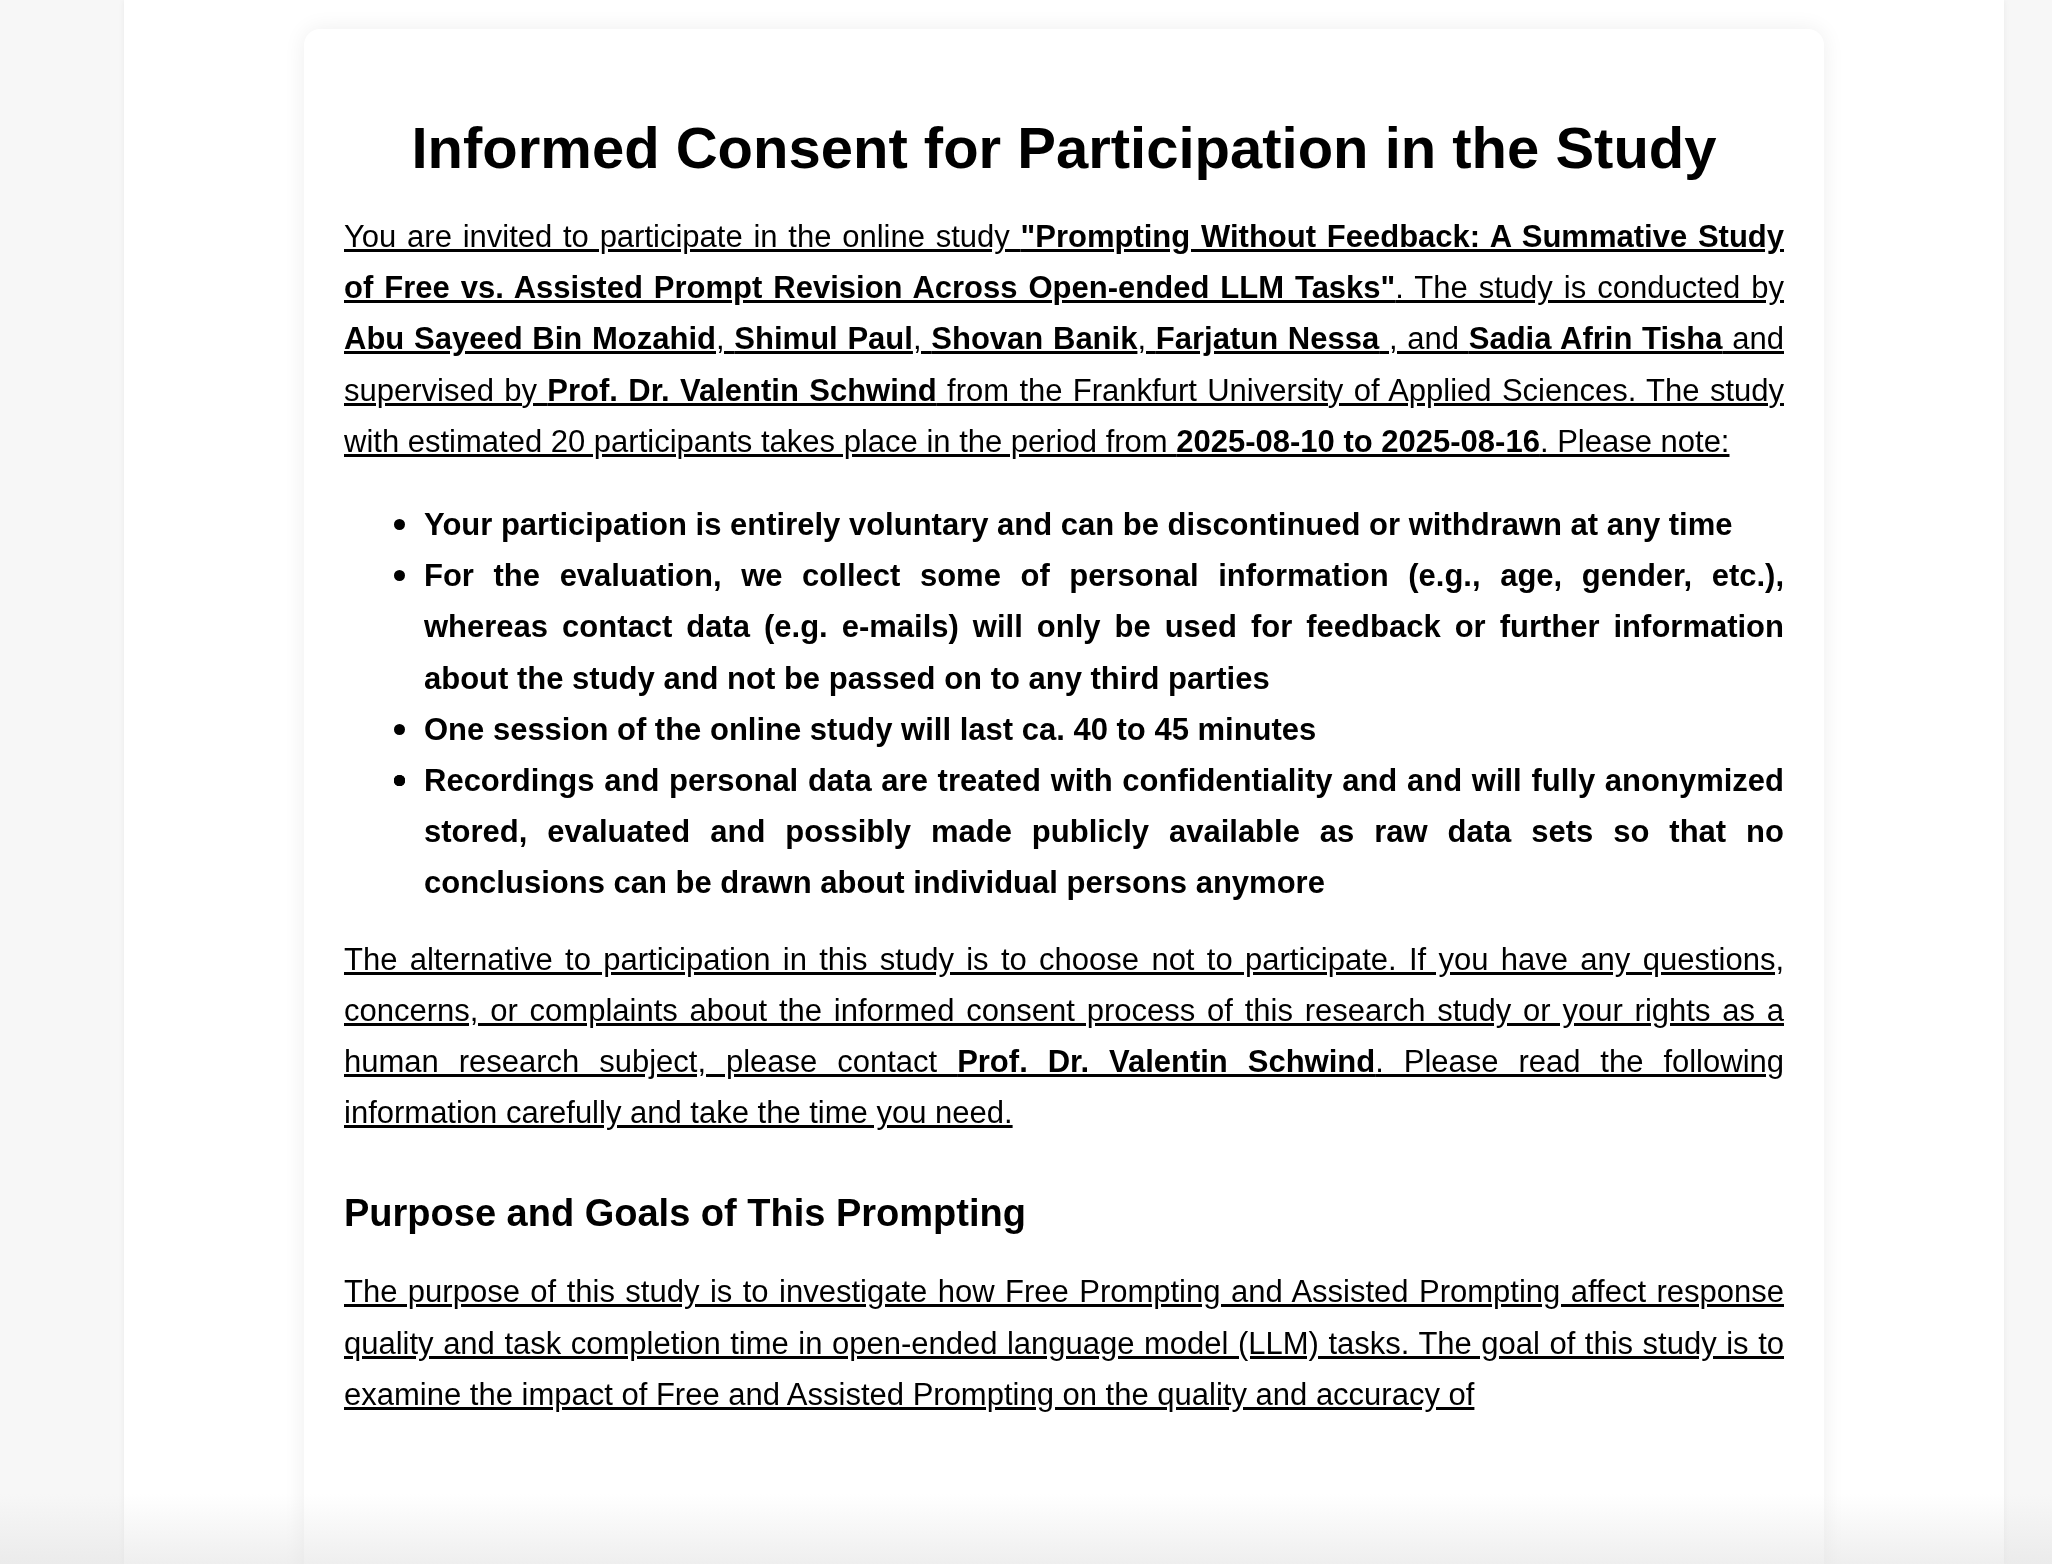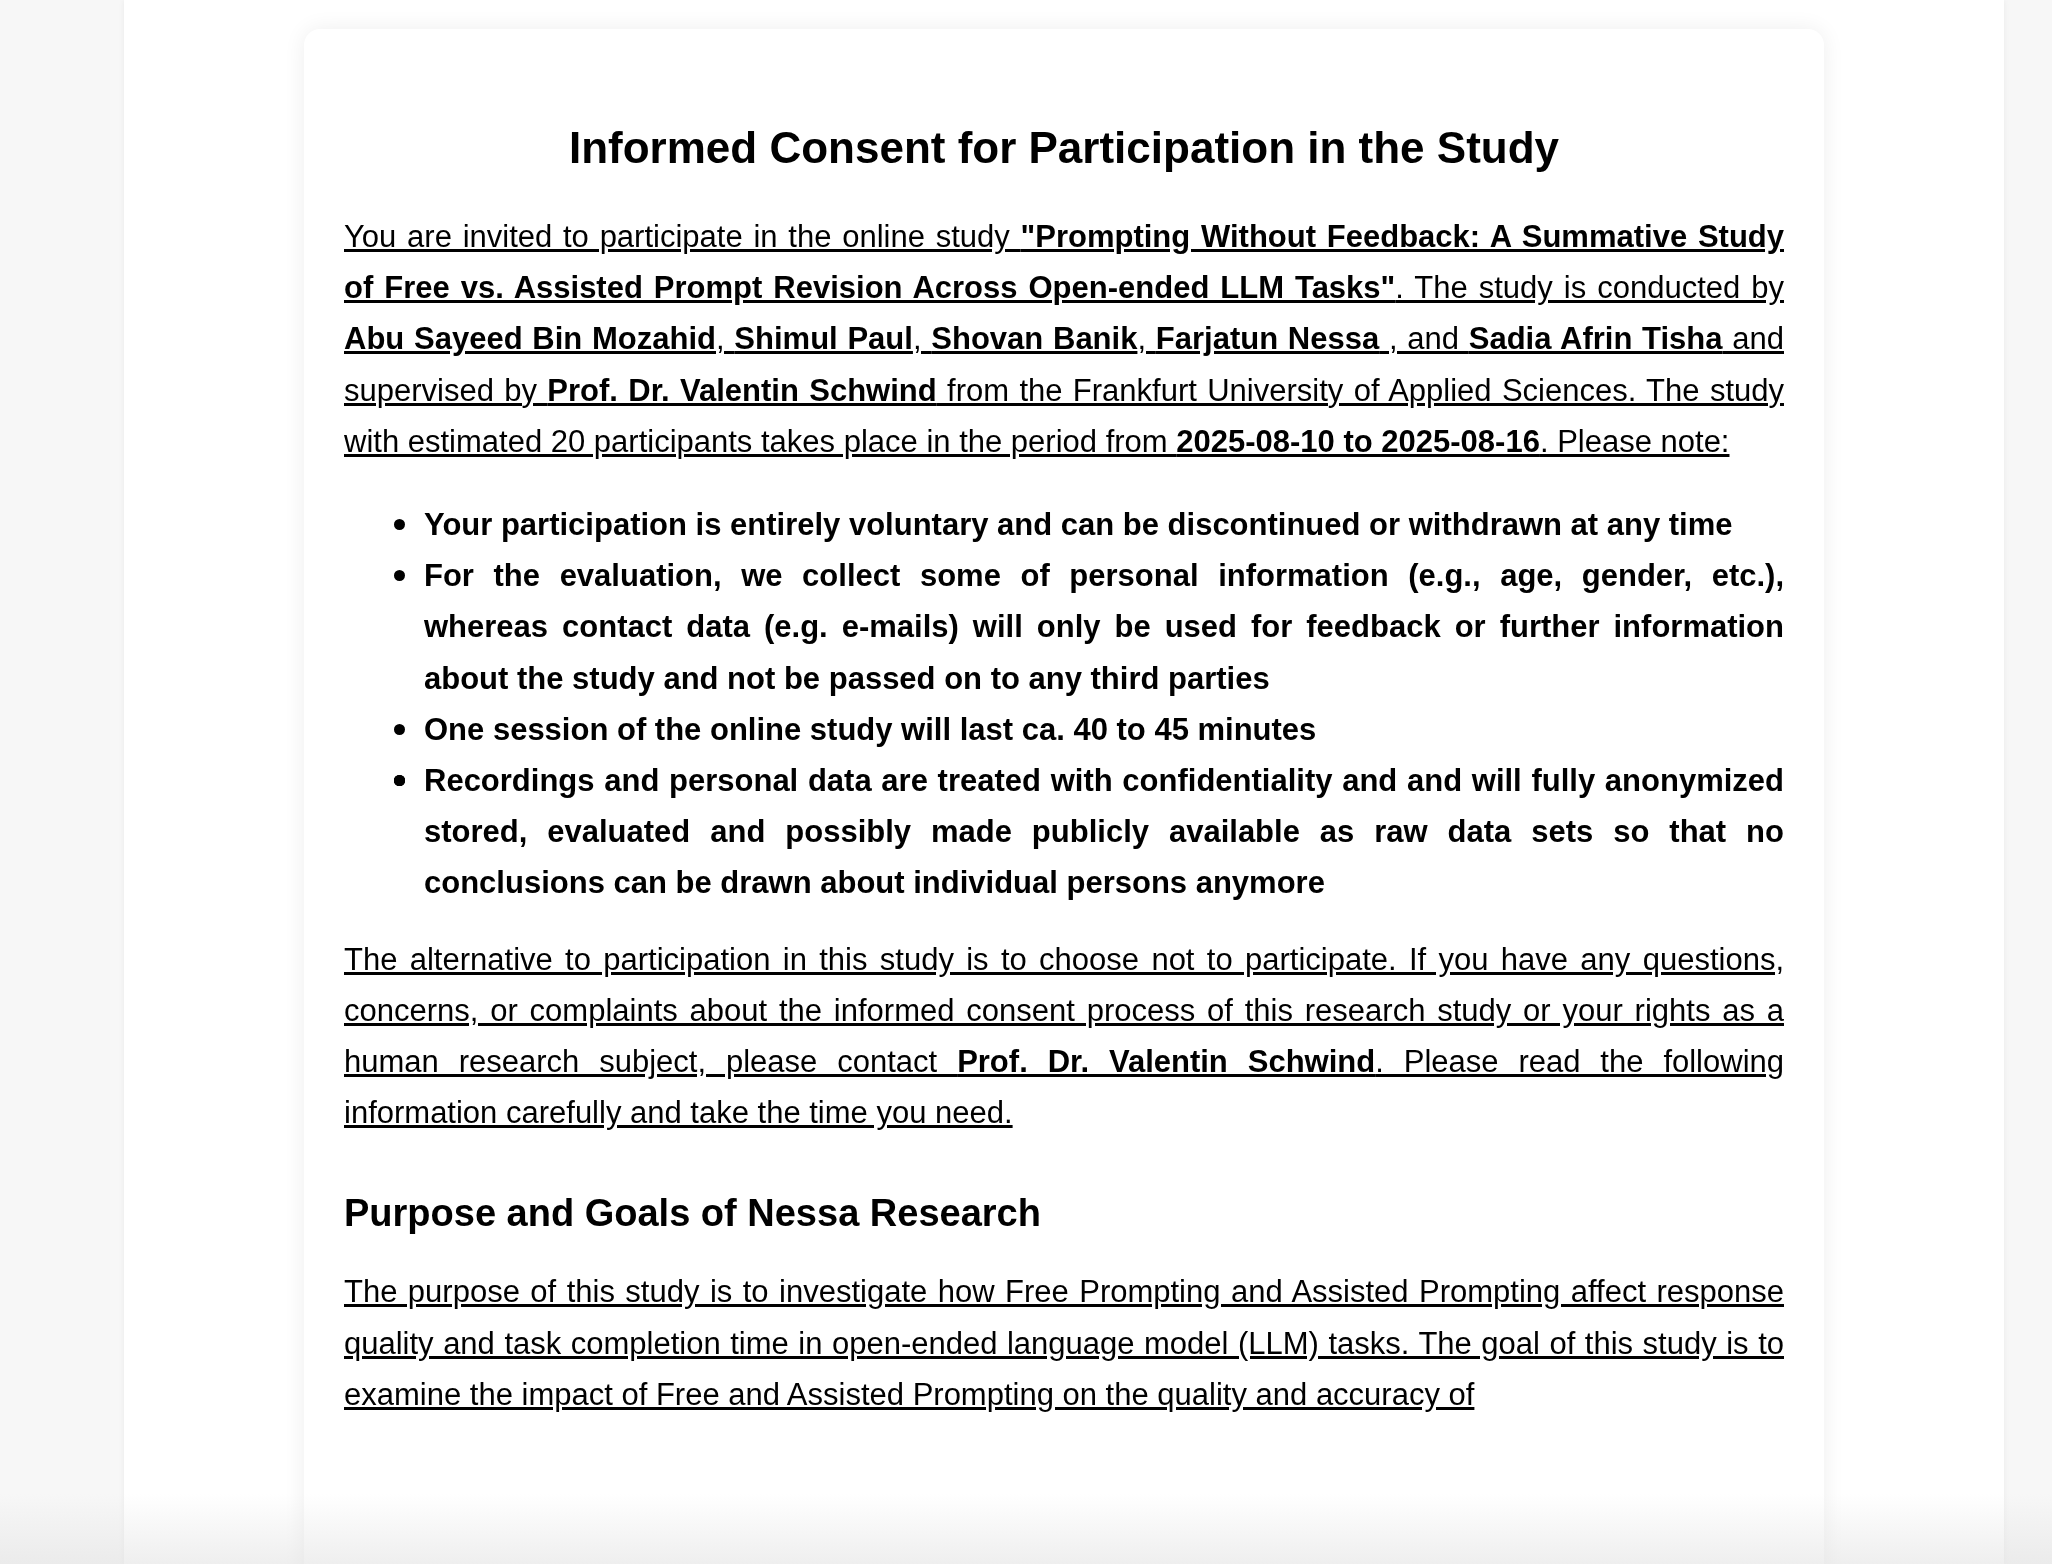--- a/index.html
+++ b/index.html
@@ -32,21 +32,21 @@
       height: 1700px;
       background: #ffffff;
       border-radius: 16px;
       box-shadow: 0 0 22px rgba(0,0,0,0.07);
       box-sizing: border-box;
       padding: 84px 40px 0 40px;
     }
     .consent-title {
       margin: 0;
       text-align: center;
-      font-size: 44px;
+      font-size: 58px;
       font-weight: bold;
       line-height: 70px;
       letter-spacing: 0px;
     }
     .para {
       margin: 0;
       font-size: 31px;
       line-height: 51.2px;
       text-align: justify;
       text-decoration: underline;
@@ -106,18 +106,18 @@
     <li><span class="bullet"></span><span>Your participation is entirely voluntary and can be discontinued or withdrawn at any time</span></li>
     <li><span class="bullet"></span><span>For the evaluation, we collect some of personal information (e.g., age, gender, etc.), whereas contact data (e.g. e-mails) will only be used for feedback or further information about the study and not be passed on to any third parties</span></li>
     <li><span class="bullet"></span><span>One session of the online study will last ca. 40 to 45 minutes</span></li>
     <li><span class="bullet"></span></li>
     <li><span class="bullet"></span></li>
     <li><span class="bullet"></span><span>Recordings and personal data are treated with confidentiality and and will fully anonymized stored, evaluated and possibly made publicly available as raw data sets so that no conclusions can be drawn about individual persons anymore</span></li>
   </ul>
 
   <p class="para alt-para"><span>The alternative to participation in this study is to choose not to participate. If you have any questions, concerns, or complaints about the informed consent process of this research study or your rights as a human research subject, please contact </span><b>Prof. Dr. Valentin Schwind</b><span>. Please read the following information carefully and take the time you need.</span></p>
 
-  <h2 class="section-heading">Purpose and Goals of Nessa Research</h2>
+  <h2 class="section-heading">Purpose and Goals of This Prompting</h2>
 
   <p class="para purpose-para">The purpose of this study is to investigate how Free Prompting and Assisted Prompting affect response quality and task completion time in open-ended language model (LLM) tasks. The goal of this study is to examine the impact of Free and Assisted Prompting on the quality and accuracy of</p>
 </div>
 
 <div class="bottom-fade"></div>
 
 </body></html>

